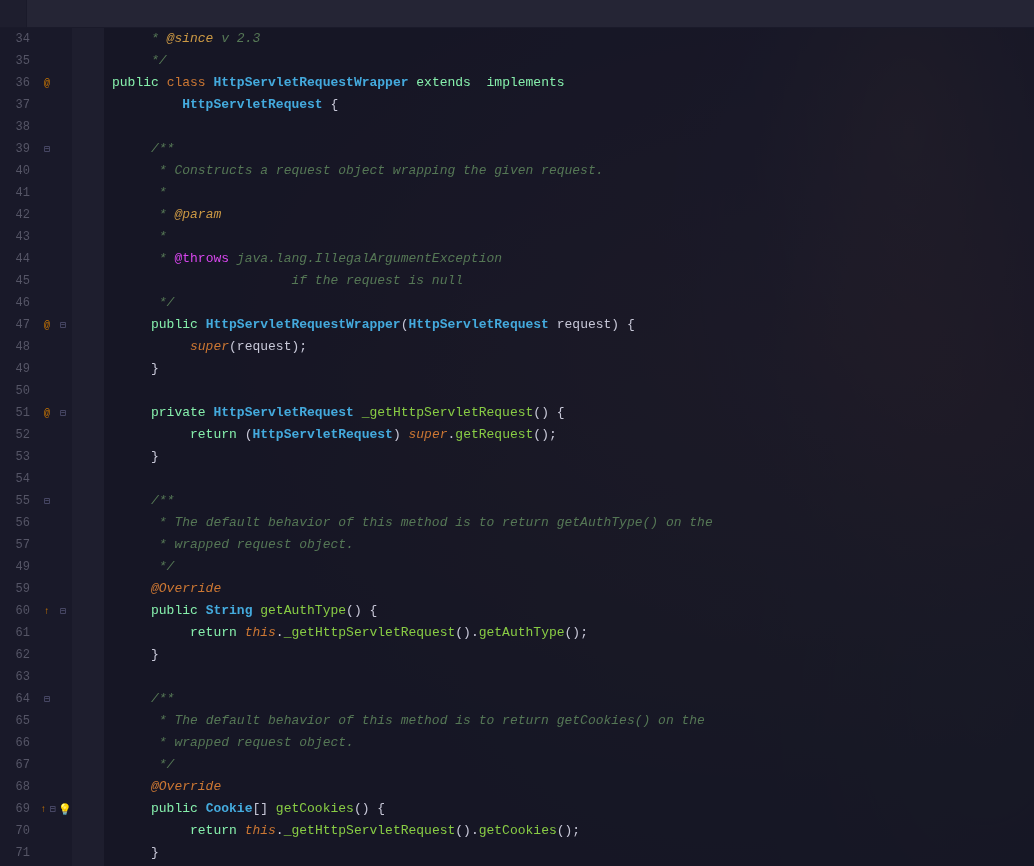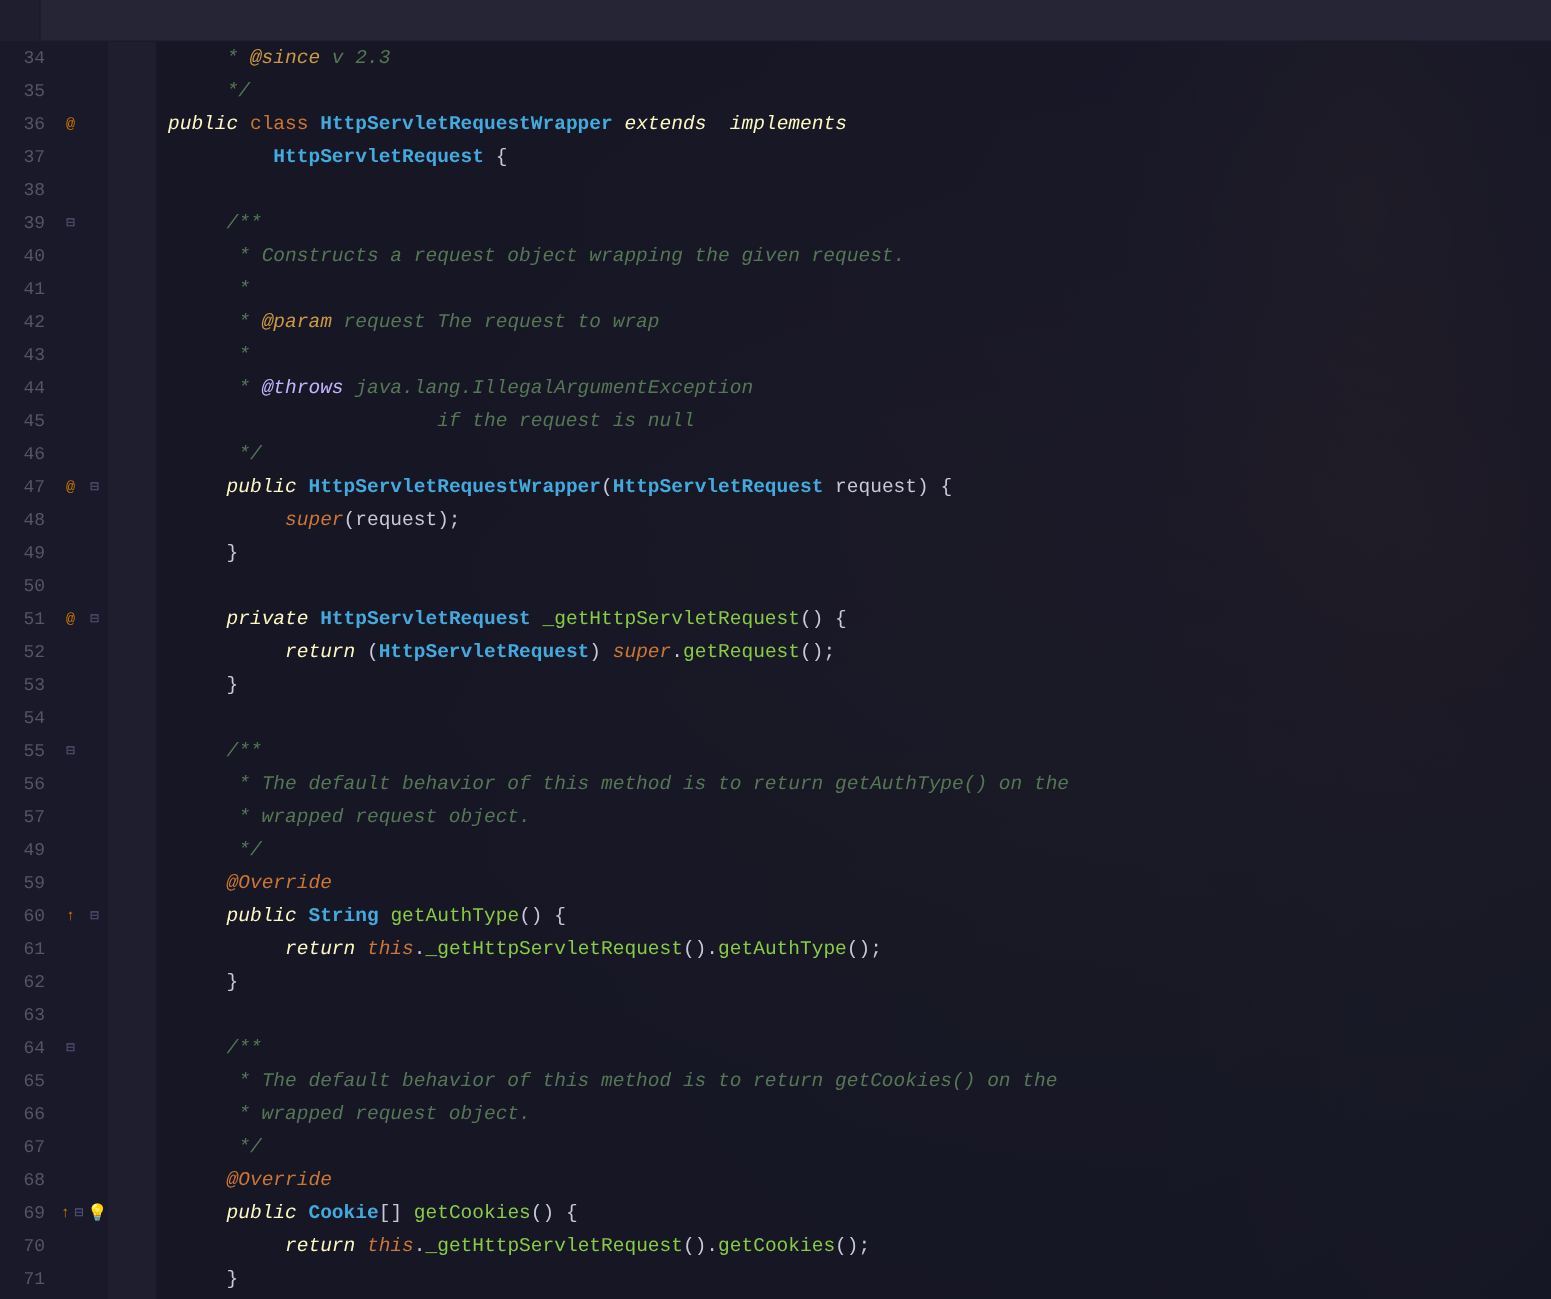--- a/index.html
+++ b/index.html
@@ -140,31 +140,31 @@
 
     .code-line {
       height: 22px;
       line-height: 22px;
       white-space: pre;
       display: flex;
       align-items: center;
     }
 
     
-    .kw { color: #fef9c3; font-style: italic; } 
+    .kw { color: #86efac; } 
     .kw2 { color: #cc7733; } 
     .cls { color: #44aadd; font-weight: bold; text-align: center; } 
     .method { color: #88cc44; } 
     .comment { color: #557755; font-style: italic; }
     .javadoc-tag { color: #cc9944; font-style: italic; }
     .javadoc-text { color: #557755; font-style: italic; }
     .plain { color: #c8c8d8; }
     .paren { color: #c8c8d8; }
     .since-tag { color: #cc9944; font-style: italic; }
-    .throws-tag { color: #c4b5fd; font-style: italic; }
+    .throws-tag { color: #d946ef; }
     .override { color: #cc7733; font-style: italic; }
     .super-kw { color: #cc7733; font-style: italic; }
     .this-kw { color: #cc7733; font-style: italic; }
   </style>
 </head>
 <body>
 
 <div class="bg-overlay"></div>
 <div class="anime-bg"></div>
 
@@ -355,21 +355,21 @@
 
   <div class="code-area" id="code-area">
       <div class="code-line"><span class="comment">     * </span><span class="since-tag">@since</span><span class="javadoc-text"> v 2.3</span></div>
       <div class="code-line"><span class="comment">     */</span></div>
       <div class="code-line"><span class="kw">public</span><span class="plain"> </span><span class="kw2">class</span><span class="plain"> </span><span class="cls">HttpServletRequestWrapper</span><span class="plain"> </span><span class="kw">extends</span><span class="plain"> </span><span class="plain"> </span><span class="kw">implements</span></div>
       <div class="code-line"><span class="plain">         </span><span class="cls">HttpServletRequest</span><span class="plain"> {</span></div>
       <div class="code-line">&nbsp;</div>
       <div class="code-line"><span class="comment">     /**</span></div>
       <div class="code-line"><span class="comment">      * </span><span class="javadoc-text">Constructs a request object wrapping the given request.</span></div>
       <div class="code-line"><span class="comment">      *</span></div>
-      <div class="code-line"><span class="comment">      * </span><span class="javadoc-tag">@param</span><span class="javadoc-text"> request The request to wrap</span></div>
+      <div class="code-line"><span class="comment">      * </span><span class="javadoc-tag">@param</span></div>
       <div class="code-line"><span class="comment">      *</span></div>
       <div class="code-line"><span class="comment">      * </span><span class="throws-tag">@throws</span><span class="javadoc-text"> java.lang.IllegalArgumentException</span></div>
       <div class="code-line"><span class="javadoc-text">                       if the request is null</span></div>
       <div class="code-line"><span class="comment">      */</span></div>
       <div class="code-line"><span class="plain">     </span><span class="kw">public</span><span class="plain"> </span><span class="cls">HttpServletRequestWrapper</span><span class="paren">(</span><span class="cls">HttpServletRequest</span><span class="plain"> request</span><span class="paren">)</span><span class="plain"> {</span></div>
       <div class="code-line"><span class="plain">          </span><span class="super-kw">super</span><span class="plain">(request);</span></div>
       <div class="code-line"><span class="plain">     }</span></div>
       <div class="code-line">&nbsp;</div>
       <div class="code-line"><span class="plain">     </span><span class="kw">private</span><span class="plain"> </span><span class="cls">HttpServletRequest</span><span class="plain"> </span><span class="method">_getHttpServletRequest</span><span class="paren">()</span><span class="plain"> {</span></div>
       <div class="code-line"><span class="plain">          </span><span class="kw">return</span><span class="plain"> (</span><span class="cls">HttpServletRequest</span><span class="plain">)</span><span class="plain"> </span><span class="super-kw">super</span><span class="plain">.</span><span class="method">getRequest</span><span class="plain">();</span></div>

